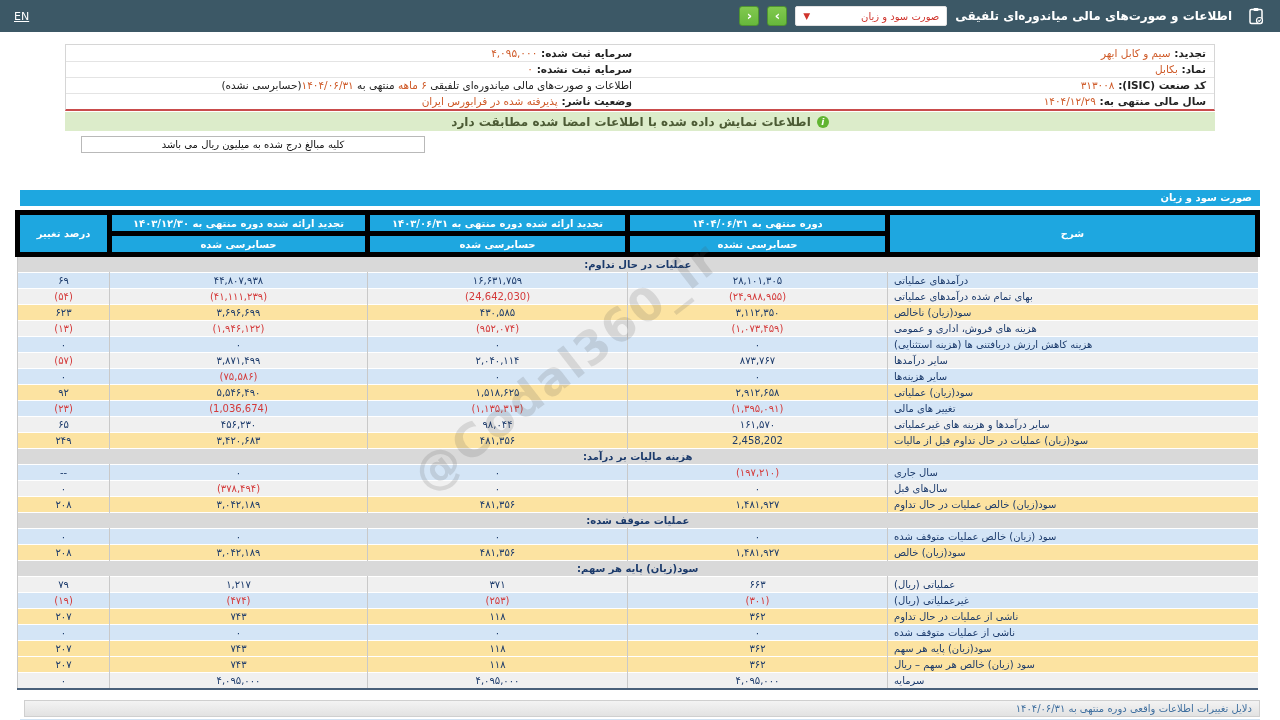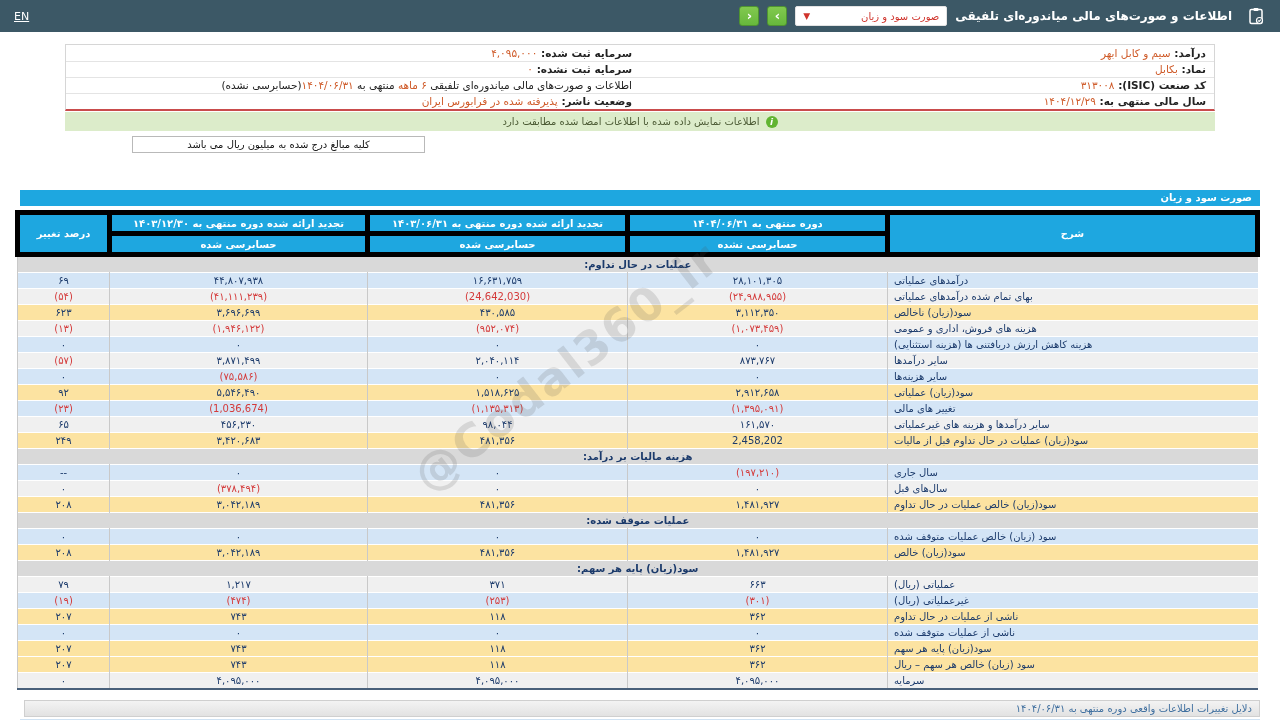--- a/index.html
+++ b/index.html
@@ -29,26 +29,26 @@
   table.info{width:100%;border-collapse:collapse;}
   table.info td{width:50%;height:16px;font-size:10.5px;padding:0 8px;
     border-bottom:1px solid #e4e4e4;white-space:nowrap;color:#222;}
   table.info tr:last-child td{border-bottom:none;}
   .seg-label{font-weight:bold;color:#222;}
   .seg-plain{color:#222;}
   .seg-value{color:var(--orange);}
   
   .banner{margin:1px 65px 0 65px;background:var(--banner-bg);height:19px;display:flex;
     align-items:center;justify-content:center;gap:6px;}
-  .banner .txt{font-size:10px;font-weight:normal;color:#4c5b35;}
+  .banner .txt{font-size:12px;font-weight:bold;color:#4c5b35;}
   .info-circle{width:12px;height:12px;border-radius:50%;background:#61b432;color:#fff;
     font-size:9px;font-weight:bold;font-style:italic;line-height:12px;text-align:center;
     display:inline-block;}
   
-  .unit-note{width:293px;margin:5px 0 0 0;margin-right:855px;border:1px solid #b9b9b9;
+  .unit-note{width:344px;margin:5px 0 0 0;margin-right:855px;border:1px solid #b9b9b9;
     background:#fff;height:17px;line-height:15px;text-align:center;font-size:10px;color:#111;}
   
   .statement{position:relative;margin:37px 20px 0 20px;}
   .stmt-title{background:var(--accent);color:#fff;font-size:10px;font-weight:bold;
     height:16px;line-height:16px;padding:0 8px;margin-bottom:4px;}
   table.stmt{width:100%;border-collapse:collapse;table-layout:fixed;}
   col.c-desc{width:370px;} col.c-num{width:260px;} col.c-ann{width:258px;} col.c-chg{width:92px;}
   table.stmt th{background:var(--accent);color:#fff;font-size:10px;font-weight:bold;
     height:21px;border:5px solid #000000;text-align:center;}
   table.stmt tbody tr:first-child td{border-top:3px solid #fff;}
@@ -91,21 +91,21 @@
   </div>
   <div class="navbtn">›</div>
   <div class="navbtn">‹</div>
   <span class="en-link">EN</span>
 </header>
 
 <section class="info-wrap">
   <table class="info">
     <tbody id="info-body">
         <tr>
-          <td><span class="seg-label">درآمد: </span><span class="seg-value">سیم و کابل ابهر</span></td>
+          <td><span class="seg-label">تجدید: </span><span class="seg-value">سیم و کابل ابهر</span></td>
           <td><span class="seg-label">سرمایه ثبت شده: </span><span class="seg-value">۴,۰۹۵,۰۰۰</span></td>
         </tr>
         <tr>
           <td><span class="seg-label">نماد: </span><span class="seg-value">بکابل</span></td>
           <td><span class="seg-label">سرمایه ثبت نشده: </span><span class="seg-value">۰</span></td>
         </tr>
         <tr>
           <td><span class="seg-label">کد صنعت (ISIC): </span><span class="seg-value">۳۱۳۰۰۸</span></td>
           <td><span class="seg-plain">اطلاعات و صورت‌های مالی میاندوره‌ای تلفیقی </span><span class="seg-value">۶ ماهه</span><span class="seg-plain"> منتهی به </span><span class="seg-value">۱۴۰۴/۰۶/۳۱</span><span class="seg-plain">(حسابرسی نشده)</span></td>
         </tr>

